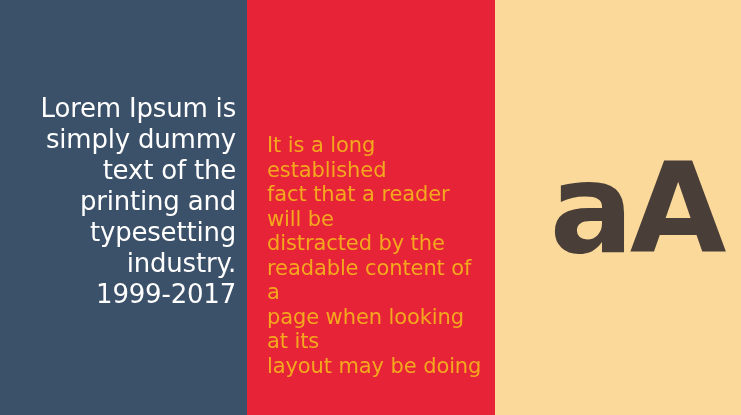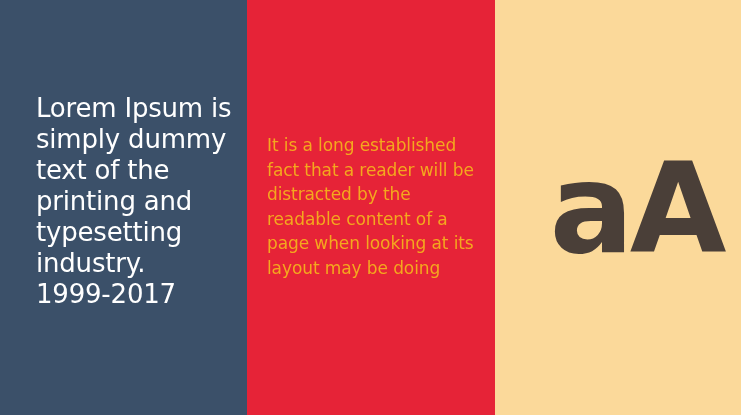--- a/index.html
+++ b/index.html
@@ -36,39 +36,40 @@
     top: 93px;
     width: 200px;
     margin: 0;
     color: #ffffff;
     font-family: "DejaVu Sans", sans-serif;
     font-size: 26px;
     line-height: 31px;
     font-weight: 400;
     letter-spacing: -0.2px;
     white-space: pre-line;
+    text-align: right;
   }
 
   
   .panel-red {
     width: 248px;
     height: 100%;
     background: #e62337;
     position: relative;
     flex: 0 0 248px;
   }
   .bodycopy {
     position: absolute;
     left: 20px;
     top: 133px;
     width: 215px;
     margin: 0;
     color: #f4a81e;
     font-family: "DejaVu Sans", sans-serif;
-    font-size: 17px;
+    font-size: 21px;
     line-height: 24.5px;
     font-weight: 400;
     letter-spacing: -0.1px;
     white-space: pre-line;
   }
 
   
   .panel-cream {
     height: 100%;
     background: #fbd99a;

